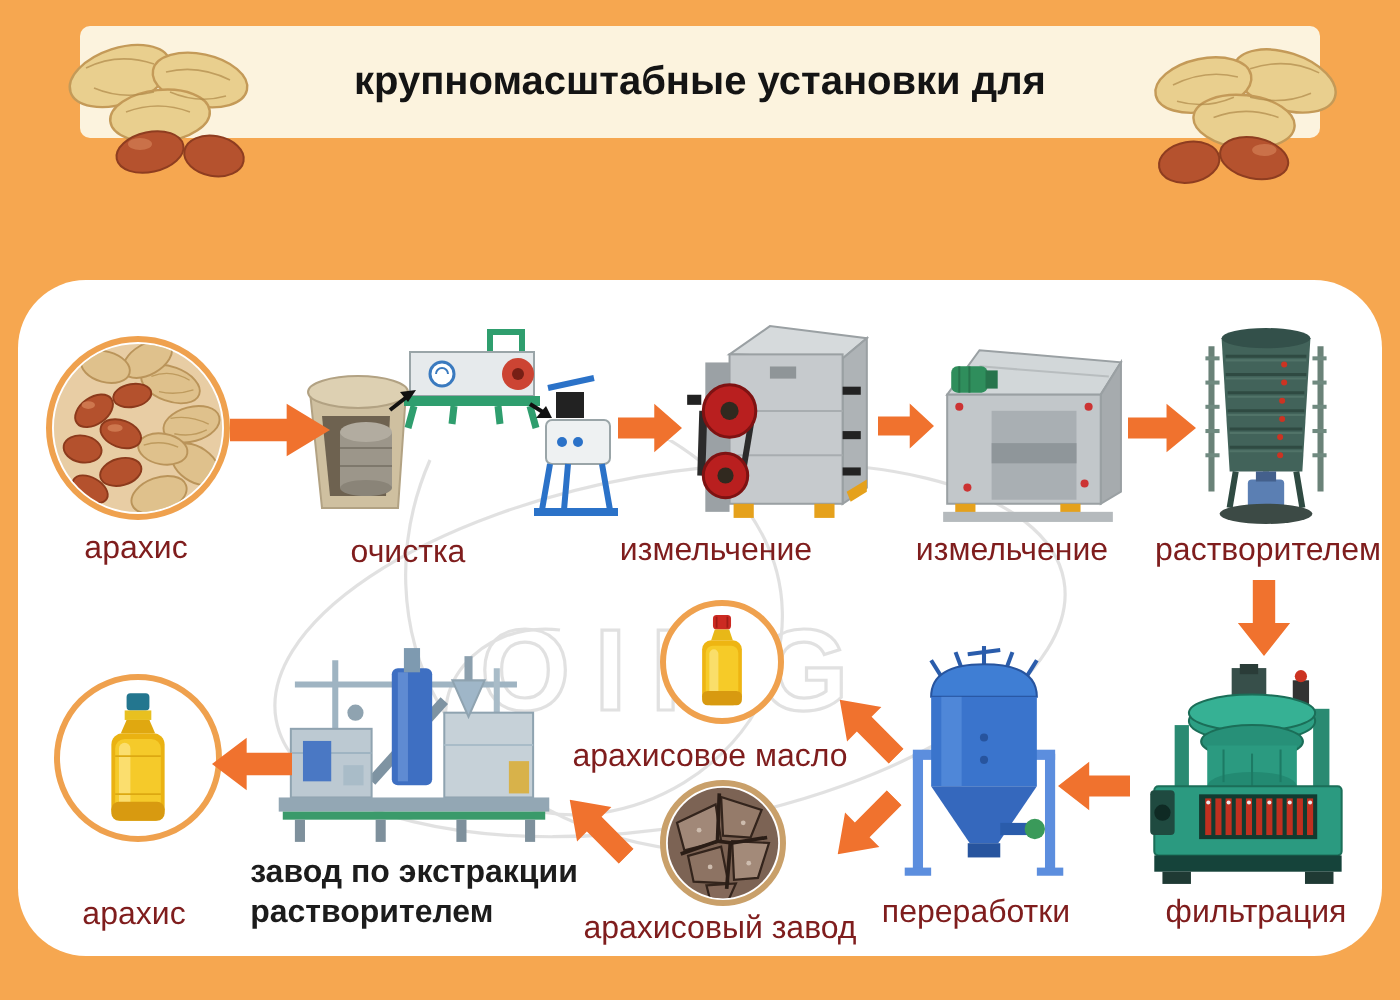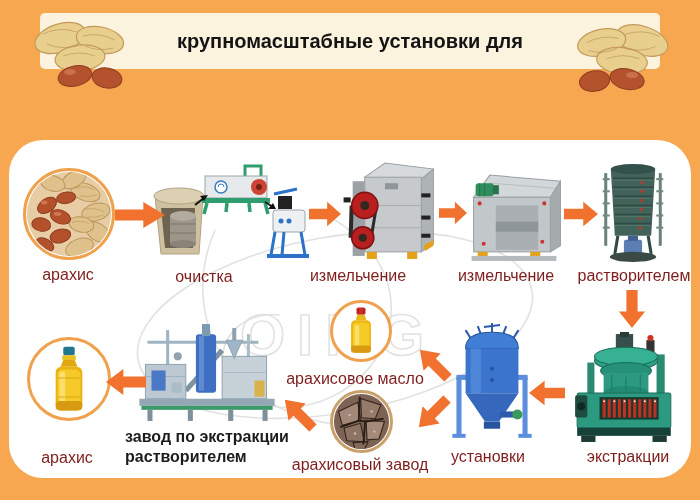--- a/index.html
+++ b/index.html
@@ -322,21 +322,21 @@
         <circle cx="68.5" cy="68" r="1"></circle>
         <circle cx="78.5" cy="68" r="1"></circle>
     </g>
     <rect x="0" y="62" width="12" height="22" rx="2" fill="#1f4a40"></rect>
     <circle cx="6" cy="73" r="4" fill="#0f2a24"></circle>
     <rect x="2" y="94" width="92" height="8" fill="#15433a"></rect>
     <rect x="6" y="102" width="14" height="6" fill="#1f3a34"></rect>
     <rect x="76" y="102" width="14" height="6" fill="#1f3a34"></rect>
   </svg>
 </div>
-<span class="label" style="left:628px;top:448px">экстракции</span>
+<span class="label" style="left:628px;top:448px">фильтрация</span>
 
 <div class="arrow" style="left:529px;top:380px;width:36px;height:26px;transform:rotate(180deg)">
   <svg viewBox="0 0 60 30" preserveAspectRatio="none">
       <path d="M0,9 H34 V1 L60,15 L34,29 V21 H0 Z" fill="#f0722e"></path>
     </svg>
 </div>
 
 <div class="machine" style="left:450px;top:322px;width:84px;height:124px">
   <svg viewBox="0 0 82 122">
     <g stroke="#2a5cab" stroke-width="2">
@@ -358,21 +358,21 @@
     <rect x="15" y="26" width="52" height="44" fill="#3a74cc"></rect>
     <rect x="20" y="26" width="10" height="44" fill="#5e95e0" opacity=".6"></rect>
     <polygon points="15,70 67,70 48,98 34,98" fill="#3568bd"></polygon>
     <rect x="33" y="98" width="16" height="7" fill="#27549e"></rect>
     <rect x="49" y="88" width="14" height="6" fill="#2a5cab"></rect>
     <circle cx="66" cy="91" r="5" fill="#3a9a5a"></circle>
     <circle cx="41" cy="46" r="2" fill="#27549e"></circle>
     <circle cx="41" cy="57" r="2" fill="#27549e"></circle>
   </svg>
 </div>
-<span class="label" style="left:488px;top:448px">установки</span>
+<span class="label" style="left:488px;top:448px">переработки</span>
 
 <div class="arrow" style="left:414px;top:351px;width:40px;height:26px;transform:rotate(225deg)">
   <svg viewBox="0 0 60 30" preserveAspectRatio="none">
       <path d="M0,9 H34 V1 L60,15 L34,29 V21 H0 Z" fill="#f0722e"></path>
     </svg>
 </div>
 
 <div class="arrow" style="left:413px;top:400px;width:40px;height:26px;transform:rotate(135deg)">
   <svg viewBox="0 0 60 30" preserveAspectRatio="none">
       <path d="M0,9 H34 V1 L60,15 L34,29 V21 H0 Z" fill="#f0722e"></path>

